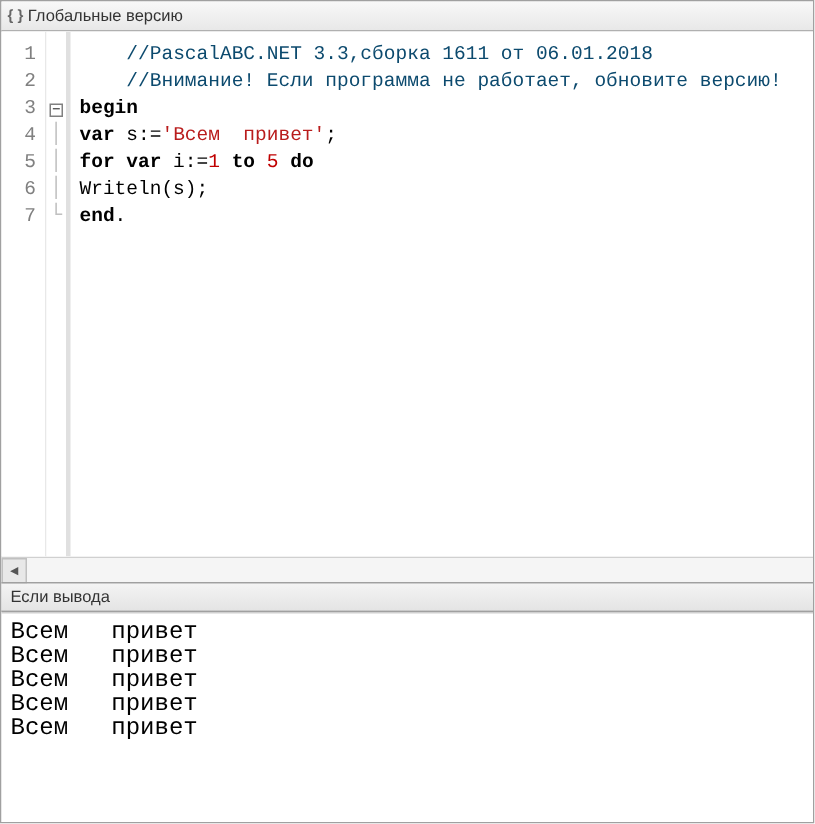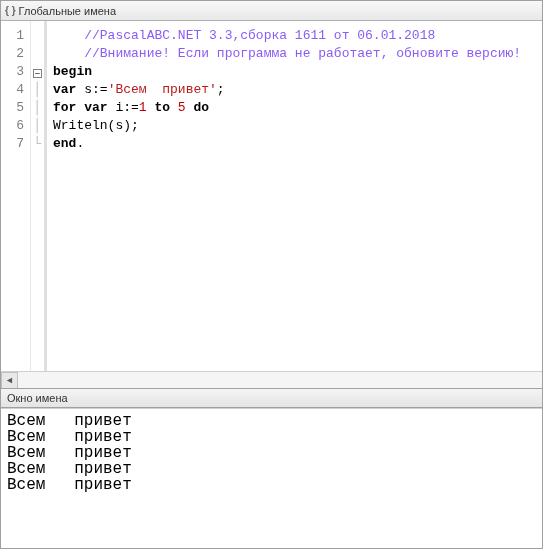--- a/index.html
+++ b/index.html
@@ -12,41 +12,41 @@
   .braces-icon { color: #666; font-weight: bold; font-size: 10px; }
   
   .editor-area { flex: 1; display: flex; background: #fff; overflow: hidden; position: relative; }
   .gutter { width: 30px; background: #fff; border-right: 1px solid #e8e8e8; text-align: right; padding-top: 6px; color: #808080; font-family: Consolas, 'Courier New', monospace; font-size: 13px; line-height: 18px; }
   .gutter div { padding-right: 6px; }
   .fold-col { width: 16px; background: #fff; padding-top: 6px; font-family: Consolas, monospace; font-size: 13px; line-height: 18px; text-align: center; border-right: 3px solid #e0e0e0; }
   .fold-box { display:inline-block; width:9px; height:9px; border:1px solid #808080; line-height:7px; font-size:9px; text-align:center; color:#333; background:#fff; cursor:pointer; }
   .fold-line { color:#c0c0c0; }
   
   .code { flex: 1; padding: 6px 0 6px 6px; font-family: Consolas, 'Courier New', monospace; font-size: 13px; line-height: 18px; white-space: pre; color: #000; overflow: hidden; }
-  .code .c  { color: #8b5cf6; }
+  .code .c  { color: #0c4a6e; }
   .code .k  { color: #000; font-weight: bold; text-align: center; }
   .code .n  { color: #c00000; }
   .code .s  { color: #b91c1c; }
   
   .h-scroll { height: 17px; background: #f5f5f5; border-top: 1px solid #d0d0d0; display:flex; align-items:center; }
   .h-scroll .arrow { width:17px; height:17px; background:#e8e8e8; border:1px solid #c0c0c0; display:flex; align-items:center; justify-content:center; font-size:9px; color:#555; cursor:pointer; }
   
   .output-header { background: linear-gradient(#f4f4f4, #e4e4e4); border-top: 1px solid #a0a0a0; border-bottom: 1px solid #a0a0a0; padding: 3px 6px; font-size: 11px; color: #333; }
   
   .output { flex: 0 0 140px; background: #fff; font-family: 'Courier New', monospace; font-size: 16px; line-height: 16px; padding: 4px 6px; white-space: pre; color:#000; overflow:auto; border-top:1px solid #d0d0d0; }
 </style>
 </head>
 <body>
 
 <div class="container">
 
   <div class="top-tab-bar">
     <div class="tab-label">
       <span class="braces-icon">{ }</span>
-      <span>Глобальные имена</span>
+      <span>Глобальные версию</span>
     </div>
   </div>
 
   <div class="editor-area">
     <div class="gutter">
       <div>1</div>
       <div>2</div>
       <div>3</div>
       <div>4</div>
       <div>5</div>
@@ -64,18 +64,18 @@
     </div>
     <div class="code"><div><span>    </span><span class="c">//PascalABC.NET 3.3,сборка 1611 от 06.01.2018</span></div><div><span>    </span><span class="c">//Внимание! Если программа не работает, обновите версию!</span></div><div><span class="k">begin</span></div><div><span class="k">var</span><span> s:=</span><span class="s">'Всем  привет'</span><span>;</span></div><div><span class="k">for var</span><span> i:=</span><span class="n">1</span><span class="k"> to </span><span class="n">5</span><span class="k"> do</span></div><div><span>Writeln(s);</span></div><div><span class="k">end</span><span>.</span></div></div>
   </div>
 
   <div class="h-scroll">
     <div class="arrow">◄</div>
     <div style="flex:1"></div>
   </div>
 
   <div class="output-header">
-    <span>Окно имена</span>
+    <span>Если вывода</span>
   </div>
 
   <div class="output"><div>Всем   привет</div><div>Всем   привет</div><div>Всем   привет</div><div>Всем   привет</div><div>Всем   привет</div></div>
 
 </div>
 
 </body></html>

